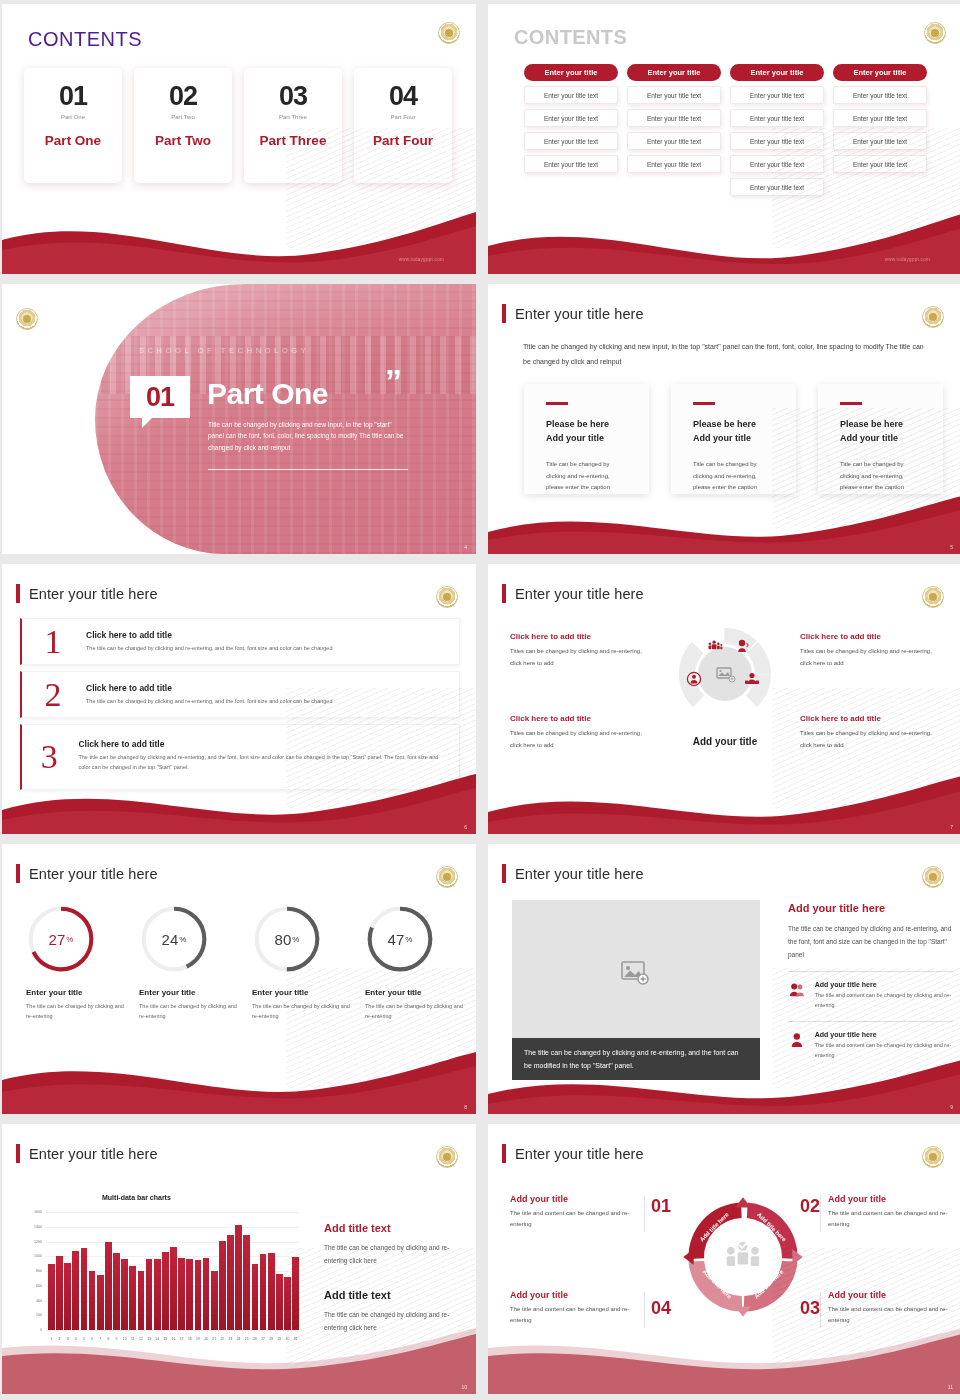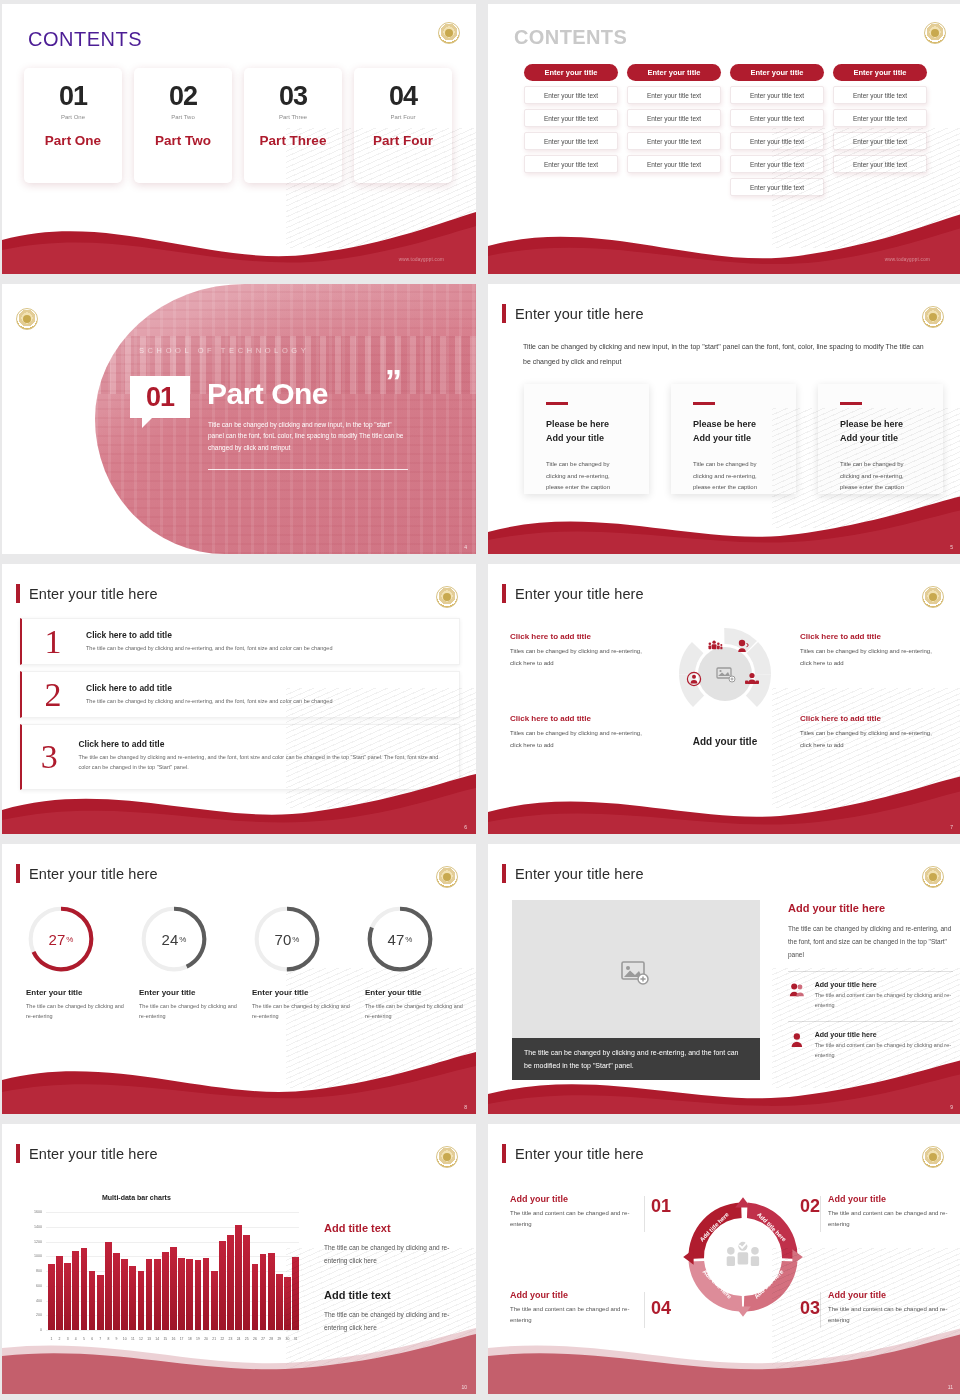--- a/index.html
+++ b/index.html
@@ -507,21 +507,21 @@
         <div class="s7-h">Enter your title</div>
         <div class="s7-p">The title can be changed by clicking and re-entering</div>
       </div>
       <div class="s7-item">
         <div class="s7-ring">
           <svg viewBox="0 0 36 36" style="width:70px;height:70px;transform:rotate(-90deg);">
             <circle cx="18" cy="18" r="15.6" fill="none" stroke="#eeeeee" stroke-width="2.1"></circle>
             <circle cx="18" cy="18" r="15.6" fill="none" stroke="#5c5c5c" stroke-width="2.1" stroke-dasharray="49.0 115.6" stroke-linecap="butt"></circle>
           </svg>
           <div class="s7-val">
-            <span>70</span>
+            <span>80</span>
               <span class="pc">%</span>
           </div>
         </div>
         <div class="s7-h">Enter your title</div>
         <div class="s7-p">The title can be changed by clicking and re-entering</div>
       </div>
       <div class="s7-item">
         <div class="s7-ring">
           <svg viewBox="0 0 36 36" style="width:70px;height:70px;transform:rotate(-90deg);">
             <circle cx="18" cy="18" r="15.6" fill="none" stroke="#eeeeee" stroke-width="2.1"></circle>

